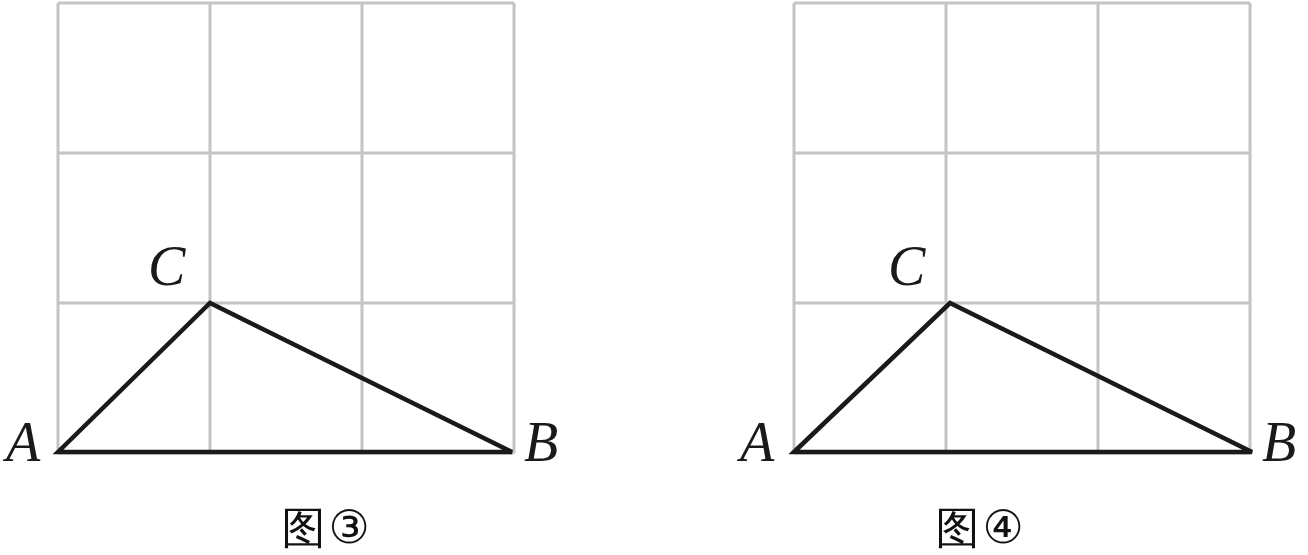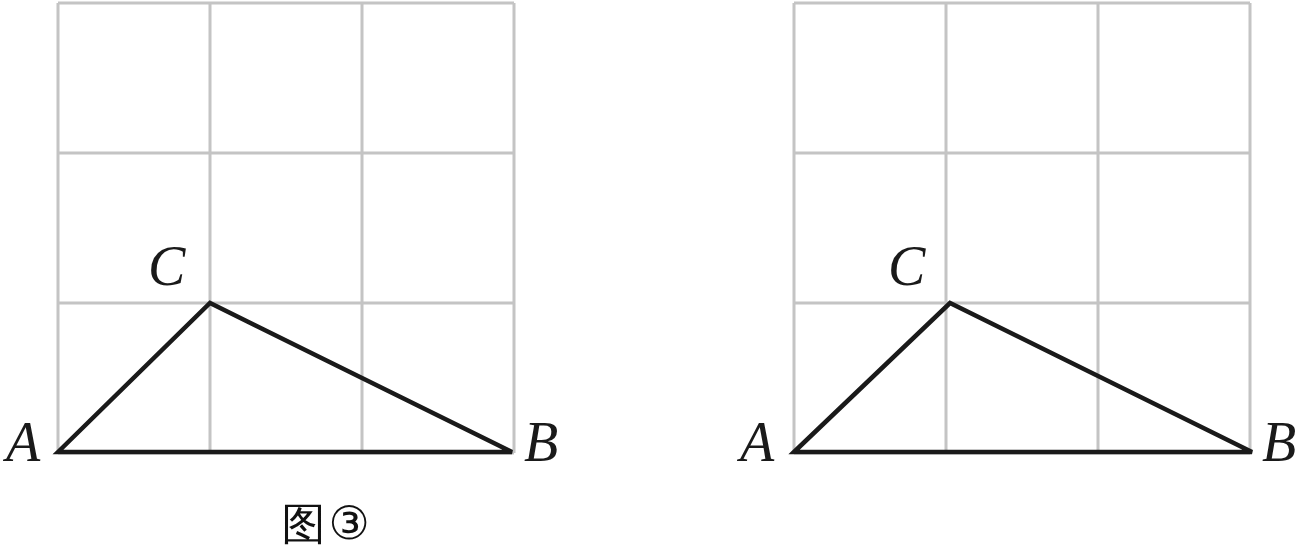--- a/index.html
+++ b/index.html
@@ -46,21 +46,21 @@
     color: #1a1a1a;
     white-space: nowrap;
     user-select: none;
   }
 
   .caption {
     position: absolute;
     bottom: 4px;
     width: 100%;
     text-align: center;
-    font-family: Liberation Mono, monospace;
+    font-family: Liberation Sans, sans-serif;
     font-size: 44px;
     line-height: 1.05;
     letter-spacing: 3px;
     color: #111111;
     white-space: nowrap;
     user-select: none;
   }
   .caption .fig-word { font-size: 44px; }
   .caption .fig-num  { font-size: 46px; }
 </style>
@@ -117,15 +117,18 @@
       </g>
       <g>
         <polygon class="triangle-shape" fill="none" stroke-linejoin="miter" stroke-linecap="butt" points="140,452 296,303 598,452" stroke="#1a1a1a" stroke-width="4.5"></polygon>
       </g>
     </svg>
 
     <div class="vertex-label" style="left: 86px; top: 414px;">A</div>
     <div class="vertex-label" style="left: 608px; top: 414px;">B</div>
     <div class="vertex-label" style="left: 234px; top: 238px;">C</div>
 
+    <div class="caption">
+      <span class="fig-word">图</span><span class="fig-num">④</span>
+    </div>
   </div>
 
 </div>
 
 </body></html>

